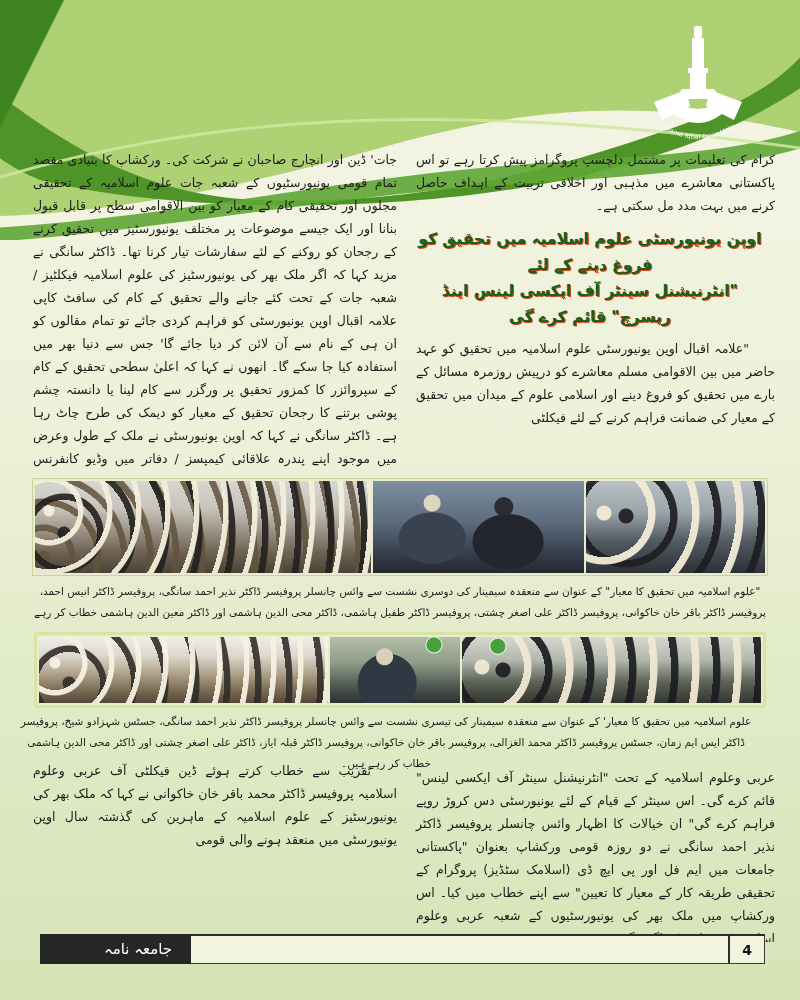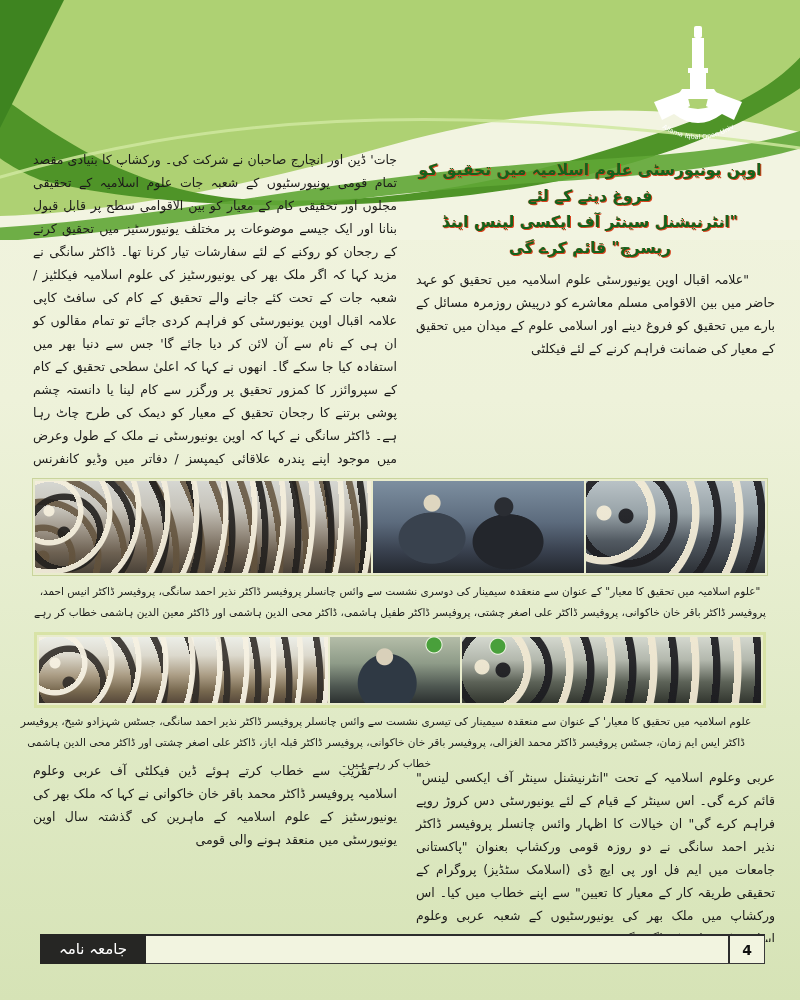--- a/index.html
+++ b/index.html
@@ -49,21 +49,21 @@
       linear-gradient(180deg,#b4bda8 0%,#8e9b88 40%,#4e5751 75%,#2c3130 100%);}
   .ph-pan2{flex:1 1 auto;
     background:
       radial-gradient(circle 8px at 12% 14%, #49a03b 7px, #f0f4e4 8px, rgba(0,0,0,0) 9px),
       repeating-radial-gradient(circle at 20px 30px, rgba(240,232,210,.95) 0 7px, rgba(0,0,0,0) 8px 42px),
       repeating-radial-gradient(circle at 41px 33px, rgba(28,28,32,.92) 0 7px, rgba(0,0,0,0) 8px 42px),
       linear-gradient(180deg,#d4d8cf 0%,#b3b8ad 35%,#5d6358 68%,#32362f 100%);}
   .caption{position:absolute;direction:rtl;text-align:center;font-size:10.5px;line-height:21px;color:#1c1c1a;}
   .footer{position:absolute;left:40px;top:934px;width:725px;height:30px;display:flex;}
   .f-label{width:106px;background:#262624;color:#ffffff;display:flex;align-items:center;justify-content:center;
-           font-size:15px;direction:rtl;}
+           font-size:15px;direction:rtl;padding-left:45px;}
   .f-bar{flex:1;position:relative;background:#f2f4e0;border:1px solid #3a3a3a;border-top:2px solid #2c2c2c;
          border-left:none;box-sizing:border-box;}
   .f-page{position:absolute;right:0;top:0;bottom:0;width:34px;border-left:2px solid #2c2c2c;
           display:flex;align-items:center;justify-content:center;font-weight:bold;font-size:14px;color:#111;}
 </style>
 </head>
 <body>
 
 <div class="page">
 
@@ -93,20 +93,21 @@
         <textPath href="#logo-arc">Allama Iqbal Open University</textPath>
       </text>
     </g>
   </svg>
 
   <div class="col urdu" style="left:25px;top:148px;width:372px;height:328px;">
     <p>جات' ڈین اور انچارج صاحبان نے شرکت کی۔ ورکشاپ کا بنیادی مقصد تمام قومی یونیورسٹیوں کے شعبہ جات علوم اسلامیہ کے تحقیقی مجلوں اور تحقیقی کام کے معیار کو بین الاقوامی سطح پر قابل قبول بنانا اور ایک جیسے موضوعات پر مختلف یونیورسٹیز میں تحقیق کرنے کے رجحان کو روکنے کے لئے سفارشات تیار کرنا تھا۔ ڈاکٹر سانگی نے مزید کہا کہ اگر ملک بھر کی یونیورسٹیز کی علوم اسلامیہ فیکلٹیز / شعبہ جات کے تحت کئے جانے والے تحقیق کے کام کی سافٹ کاپی علامہ اقبال اوپن یونیورسٹی کو فراہم کردی جائے تو تمام مقالوں کو ان ہی کے نام سے آن لائن کر دیا جائے گا' جس سے دنیا بھر میں استفادہ کیا جا سکے گا۔ انھوں نے کہا کہ اعلیٰ سطحی تحقیق کے کام کے سپروائزر کا کمزور تحقیق پر ورگزر سے کام لینا یا دانستہ چشم پوشی برتنے کا رجحان تحقیق کے معیار کو دیمک کی طرح چاٹ رہا ہے۔ ڈاکٹر سانگی نے کہا کہ اوپن یونیورسٹی نے ملک کے طول وعرض میں موجود اپنے پندرہ علاقائی کیمپسز / دفاتر میں وڈیو کانفرنس سسٹم قائم</p>
   </div>
 
   <div class="col urdu" style="left:408px;top:148px;width:367px;height:328px;">
+    <p>کرام کی تعلیمات پر مشتمل دلچسپ پروگرامز پیش کرتا رہے تو اس پاکستانی معاشرے میں مذہبی اور اخلاقی تربیت کے اہداف حاصل کرنے میں بہت مدد مل سکتی ہے۔</p>
     <div class="headline">
       <div>اوپن یونیورسٹی علوم اسلامیہ میں تحقیق کو فروغ دینے کے لئے</div>
       <div>"انٹرنیشنل سینٹر آف ایکسی لینس اینڈ ریسرچ" قائم کرے گی</div>
     </div>
     <p class="indent">"علامہ اقبال اوپن یونیورسٹی علوم اسلامیہ میں تحقیق کو عہد حاضر میں بین الاقوامی مسلم معاشرے کو درپیش روزمرہ مسائل کے بارے میں تحقیق کو فروغ دینے اور اسلامی علوم کے میدان میں تحقیق کے معیار کی ضمانت فراہم کرنے کے لئے فیکلٹی</p>
   </div>
 
   <div class="strip" style="left:32px;top:478px;width:736px;height:98px;">
     <div class="ph ph-aud1"></div>
     <div class="ph ph-spk1"></div>

